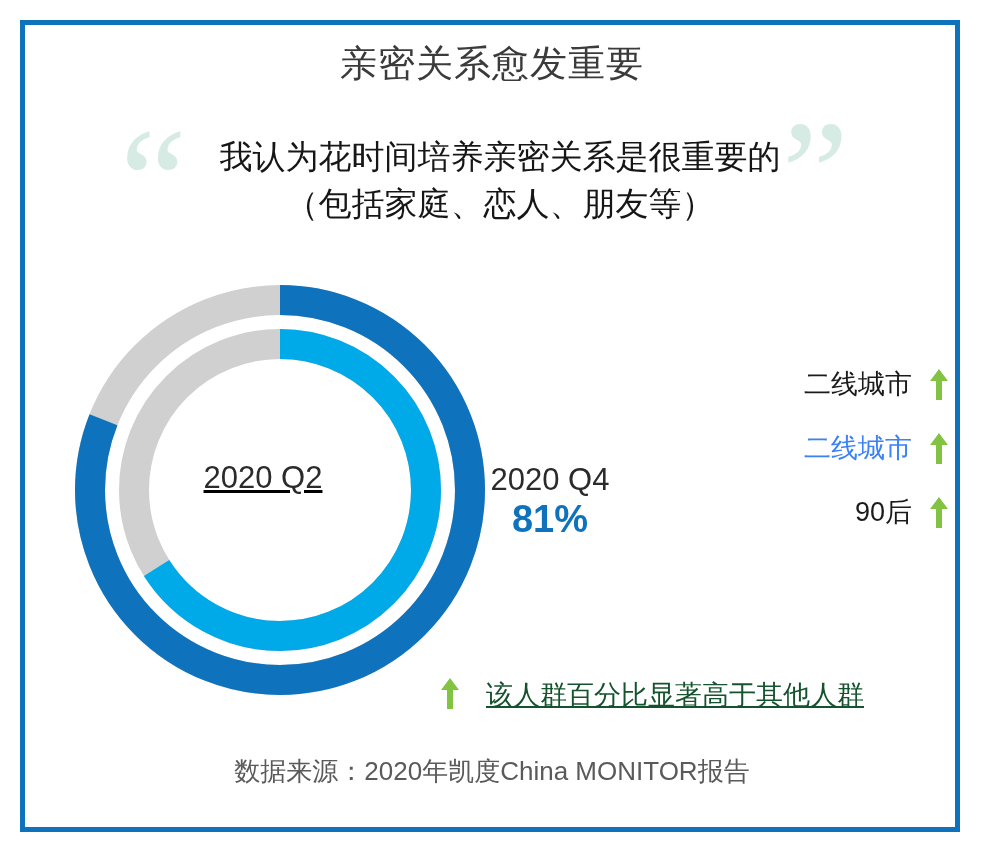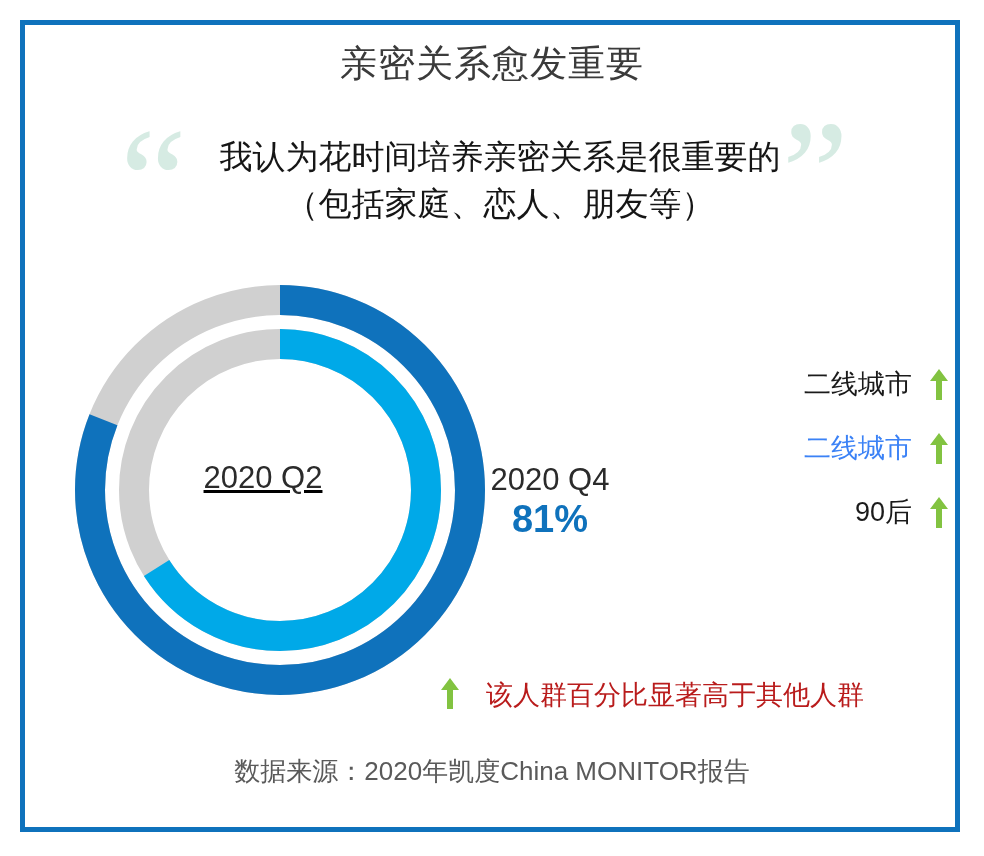--- a/index.html
+++ b/index.html
@@ -154,22 +154,23 @@
   #footnote {
     position: absolute;
     left: 440px;
     top: 676px;
     display: flex;
     align-items: center;
   }
   #footnote .fn-arrow { margin-right: 26px; }
   #footnote .fn-text {
     font-size: 27px;
-    color: #b91c1c;
-    white-space: nowrap;
+    color: #14532d;
+    white-space: nowrap;
+    text-decoration: underline;
   }
 
   
   #source {
     position: absolute;
     left: 0;
     top: 754px;
     width: 984px;
     text-align: center;
     font-size: 26px;

